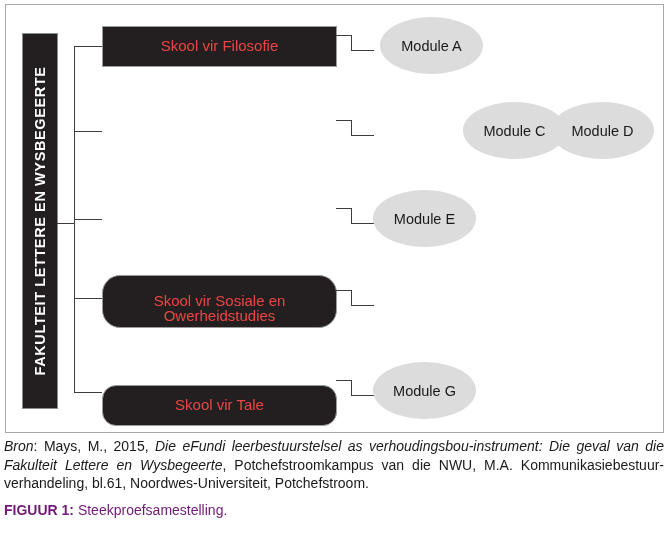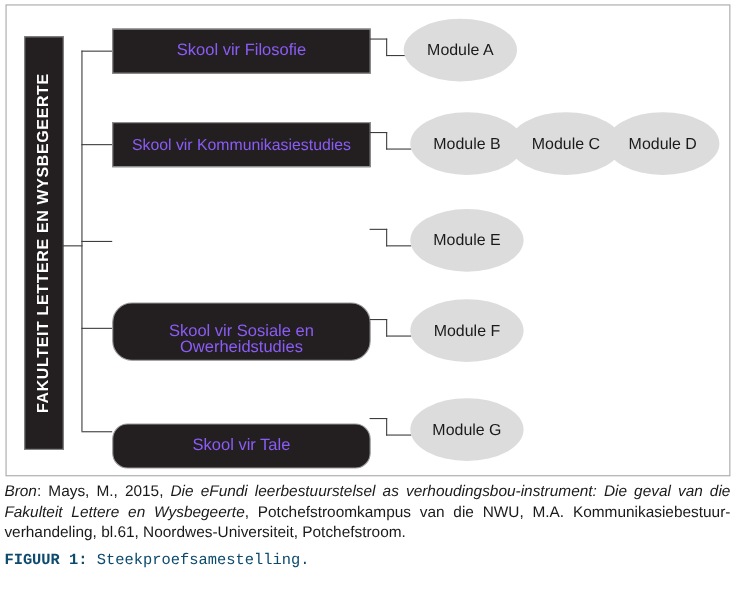--- a/index.html
+++ b/index.html
@@ -65,21 +65,21 @@
   
   .school-box {
     position: absolute;
     background: #231f20;
     border: 1px solid #9a9a9a;
     box-sizing: border-box;
     display: flex;
     align-items: center;
     justify-content: flex-end;
     text-align: center;
-    color: #8b5cf6;
+    color: #ef4444;
     font-size: 15px;
     line-height: 1.25;
     padding: 0 4px;
     font-family: "Liberation Sans", sans-serif;
   }
   .school-box.tight {
     font-size: 14.4px;
     padding: 0 1px;
   }
   .school-box .box-text {
@@ -113,22 +113,22 @@
     line-height: 1.33;
     text-align: justify;
     color: #1a1a1a;
     margin: 0;
     font-family: "Liberation Sans", sans-serif;
   }
   #source-text .it { font-style: italic; }
   #figure-caption {
     margin-top: 9px;
     font-size: 14px;
-    color: #0c4a6e;
-    font-family: Liberation Mono, monospace;
+    color: #701a75;
+    font-family: Liberation Sans, sans-serif;
   }
   #figure-caption .figlabel { font-weight: bold; }
 </style>
 </head>
 <body>
 
 <div id="figure-frame">
 
   <div id="faculty-bar">
     <span id="faculty-bar-label">FAKULTEIT LETTERE EN WYSBEGEERTE</span>
@@ -145,34 +145,28 @@
   <div class="line-h" style="left:68px; top:387px; width:28px;"></div>
 
   <div class="school-box" style="left:96px; top:21px; width:235px; height:41px;">
     <span class="box-text">Skool vir Filosofie</span>
   </div>
 
   <div class="line-h" style="left:330px; top:30px; width:16px;"></div>
   <div class="line-v" style="left:345px; top:30px; height:16px;"></div>
   <div class="line-h" style="left:345px; top:45px; width:23px;"></div>
 
-  <div class="module-ellipse" style="left:361px; top:12px; width:103px; height:57px;justify-content:center;">
+  <div class="module-ellipse" style="left:374px; top:12px; width:103px; height:57px;justify-content:center;">
     <span>Module A</span>
   </div>
 
-  <div class="school-box tight" style="left:96px; top:106px; width:235px; height:41px;">
-    <span class="box-text">Skool vir Kommunikasiestudies</span>
-  </div>
   <div class="line-h" style="left:330px; top:115px; width:16px;"></div>
   <div class="line-v" style="left:345px; top:115px; height:16px;"></div>
   <div class="line-h" style="left:345px; top:130px; width:23px;"></div>
 
-  <div class="module-ellipse" style="left:367px; top:97px; width:103px; height:57px;">
-    <span>Module B</span>
-  </div>
   <div class="module-ellipse" style="left:457px; top:97px; width:103px; height:57px;">
     <span>Module C</span>
   </div>
   <div class="module-ellipse" style="left:545px; top:97px; width:103px; height:57px;">
     <span>Module D</span>
   </div>
 
   <div class="line-h" style="left:330px; top:203px; width:16px;"></div>
   <div class="line-v" style="left:345px; top:203px; height:16px;"></div>
   <div class="line-h" style="left:345px; top:218px; width:23px;"></div>
@@ -184,23 +178,20 @@
   <div class="school-box" style="left:96px; top:270px; width:235px; height:53px;border-radius:18px;">
     <span class="box-text">Skool vir Sosiale en</span>
   </div>
   <div class="school-box" style="left:96px; top:270px; width:235px; height:53px; background:transparent; border:none; align-items:flex-end; padding-bottom:2px;">
     <span class="box-text">Owerheidstudies</span>
   </div>
   <div class="line-h" style="left:330px; top:285px; width:16px;"></div>
   <div class="line-v" style="left:345px; top:285px; height:16px;"></div>
   <div class="line-h" style="left:345px; top:300px; width:23px;"></div>
 
-  <div class="module-ellipse" style="left:367px; top:267px; width:103px; height:57px;">
-    <span>Module F</span>
-  </div>
 
   <div class="school-box" style="left:96px; top:380px; width:235px; height:41px;border-radius:14px;">
     <span class="box-text">Skool vir Tale</span>
   </div>
   <div class="line-h" style="left:330px; top:375px; width:16px;"></div>
   <div class="line-v" style="left:345px; top:375px; height:16px;"></div>
   <div class="line-h" style="left:345px; top:390px; width:23px;"></div>
 
   <div class="module-ellipse" style="left:367px; top:357px; width:103px; height:57px;">
     <span>Module G</span>

